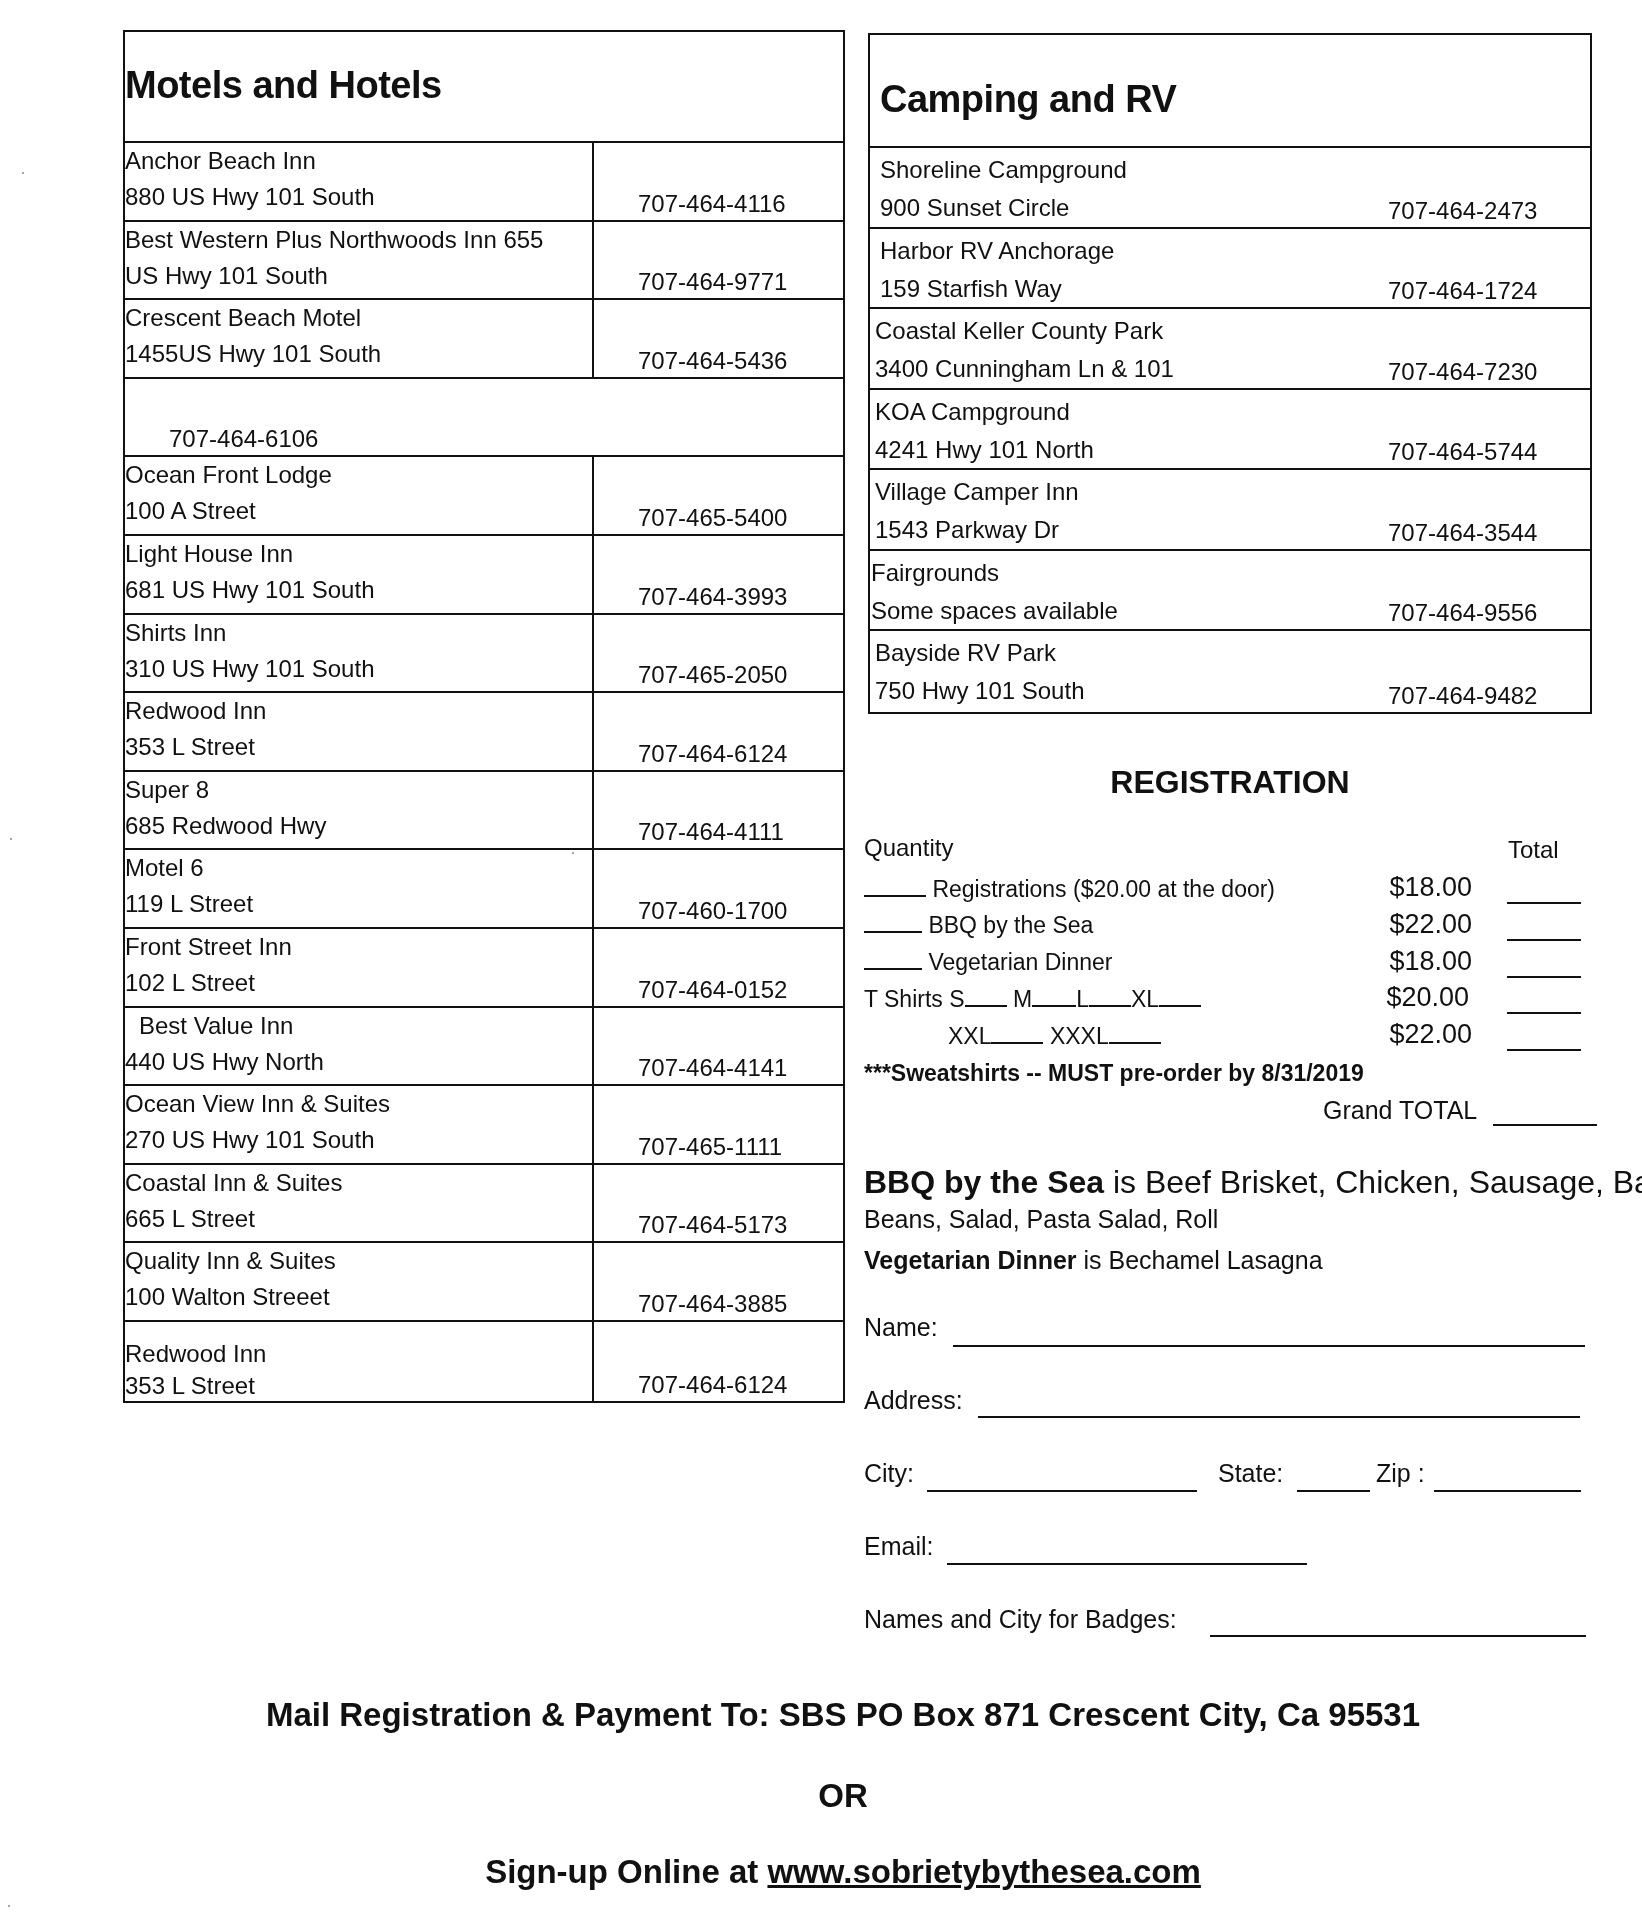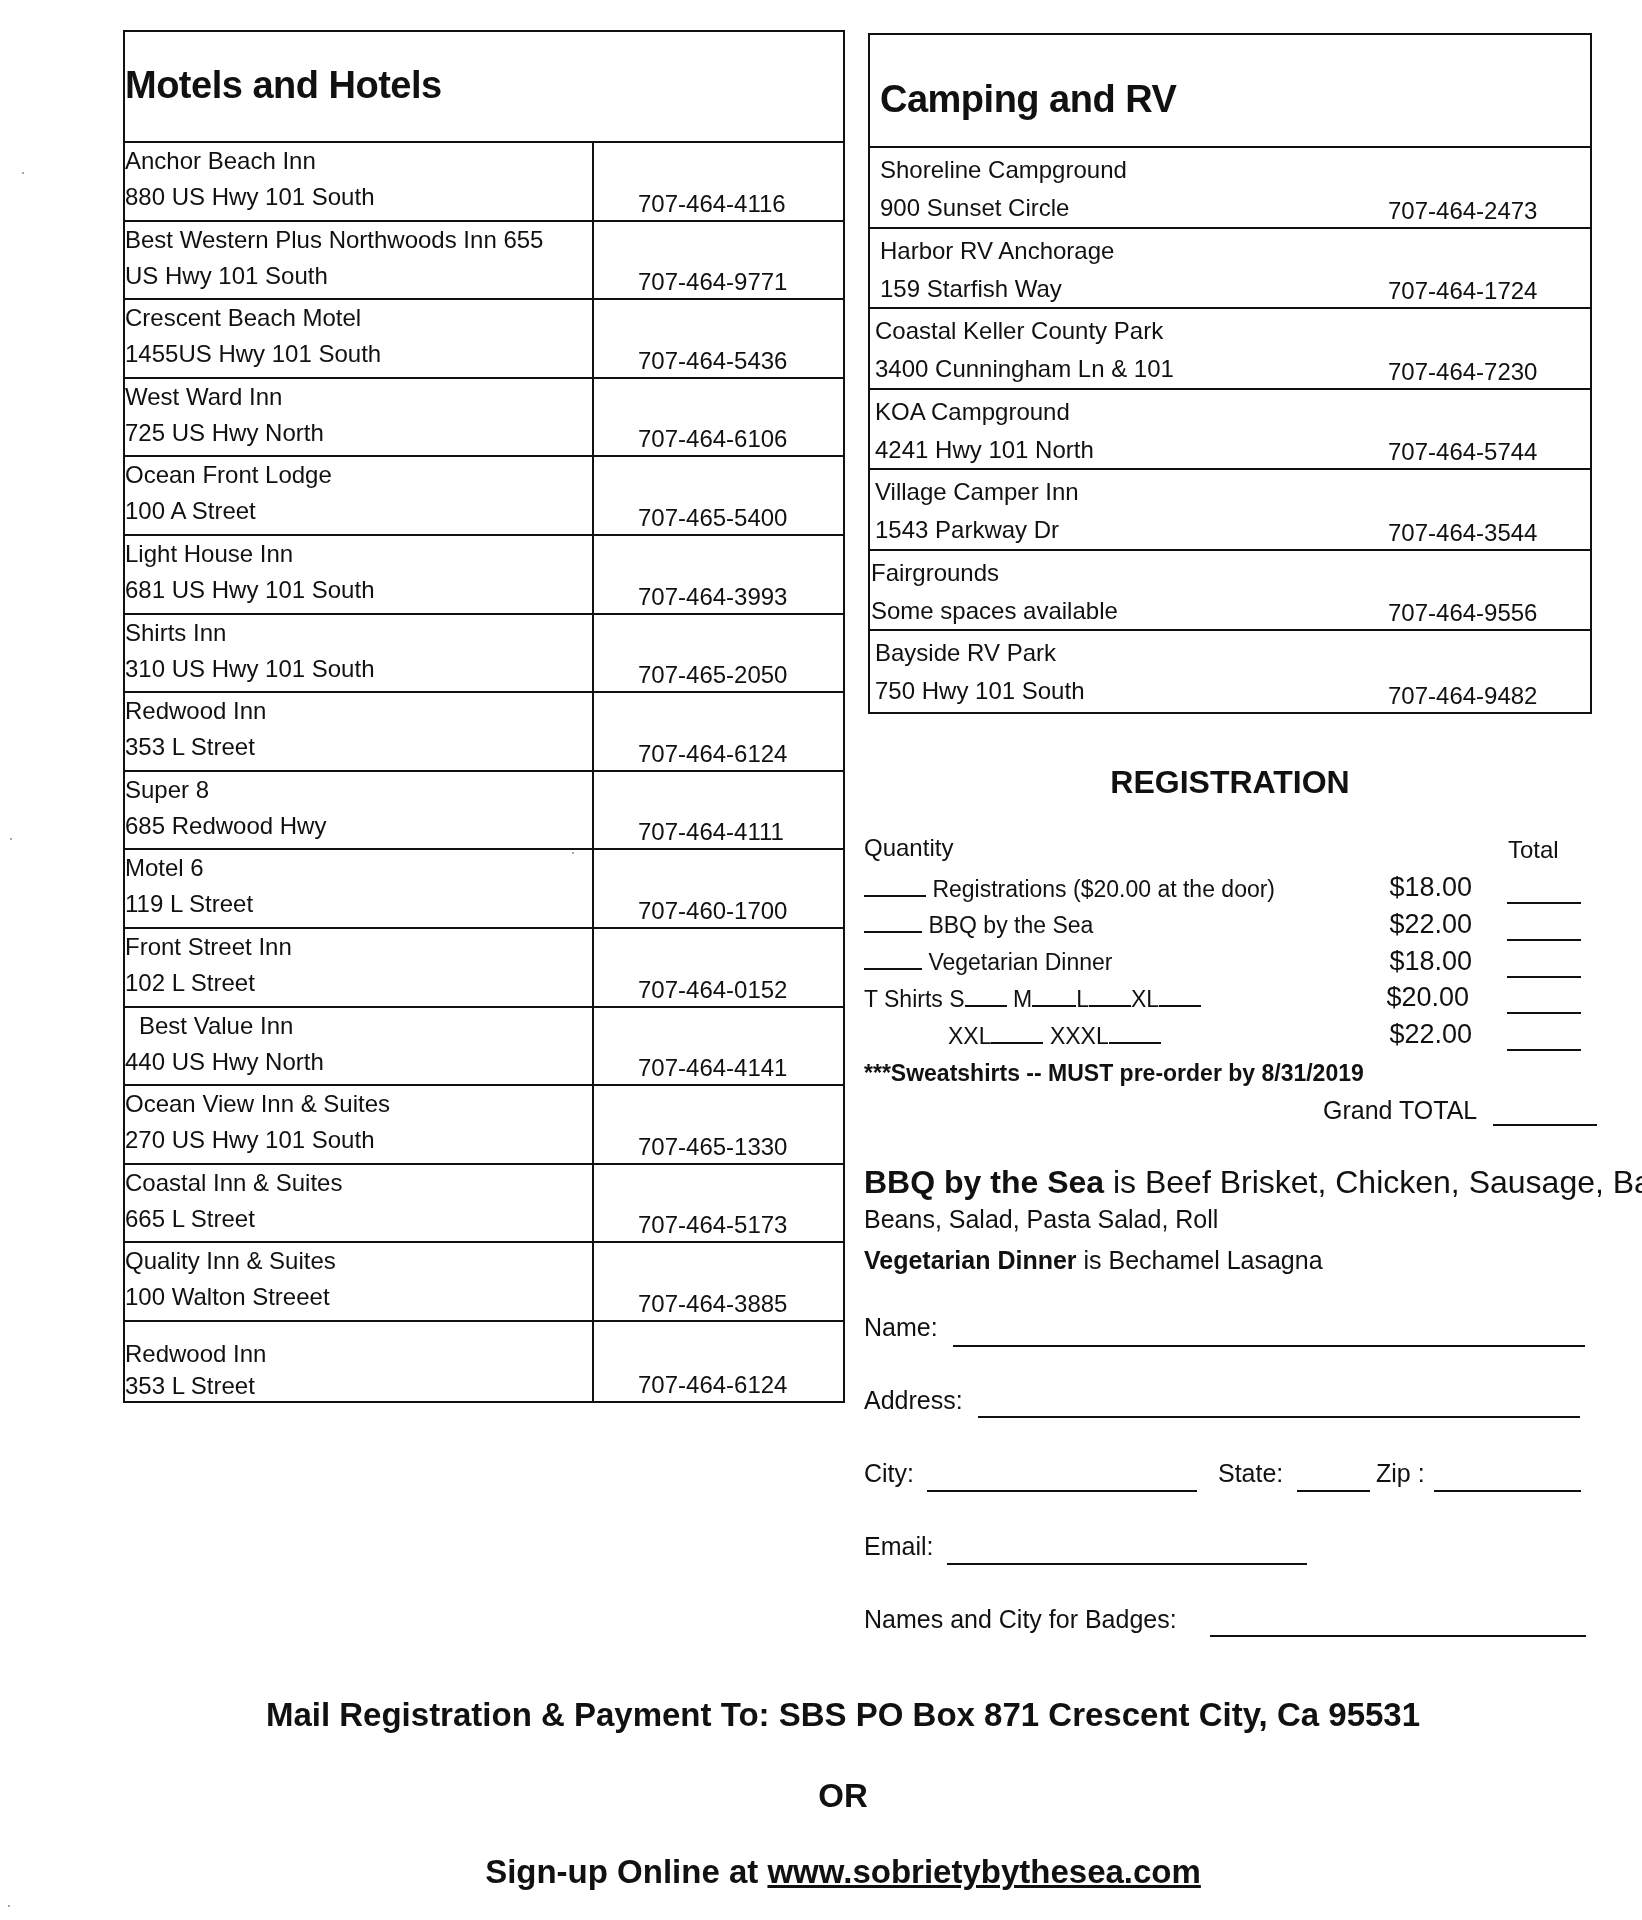--- a/index.html
+++ b/index.html
@@ -77,24 +77,20 @@
   <div class="row">
       <div class="cell-left">
         <span class="name">Crescent Beach Motel</span>
         <span class="addr">1455US Hwy 101 South</span>
       </div>
       <div class="cell-right">
         <span class="phone">707-464-5436</span>
       </div>
     </div>
   <div class="row">
-      <div class="cell-left">
-        <span class="name">West Ward Inn</span>
-        <span class="addr">725 US Hwy North</span>
-      </div>
       <div class="cell-right">
         <span class="phone">707-464-6106</span>
       </div>
     </div>
   <div class="row">
       <div class="cell-left">
         <span class="name">Ocean Front Lodge</span>
         <span class="addr">100 A Street</span>
       </div>
       <div class="cell-right">
@@ -163,21 +159,21 @@
       <div class="cell-right">
         <span class="phone">707-464-4141</span>
       </div>
     </div>
   <div class="row">
       <div class="cell-left">
         <span class="name">Ocean View Inn &amp; Suites</span>
         <span class="addr">270 US Hwy 101 South</span>
       </div>
       <div class="cell-right">
-        <span class="phone">707-465-1330</span>
+        <span class="phone">707-465-1111</span>
       </div>
     </div>
   <div class="row">
       <div class="cell-left">
         <span class="name">Coastal Inn &amp; Suites</span>
         <span class="addr">665 L Street</span>
       </div>
       <div class="cell-right">
         <span class="phone">707-464-5173</span>
       </div>

